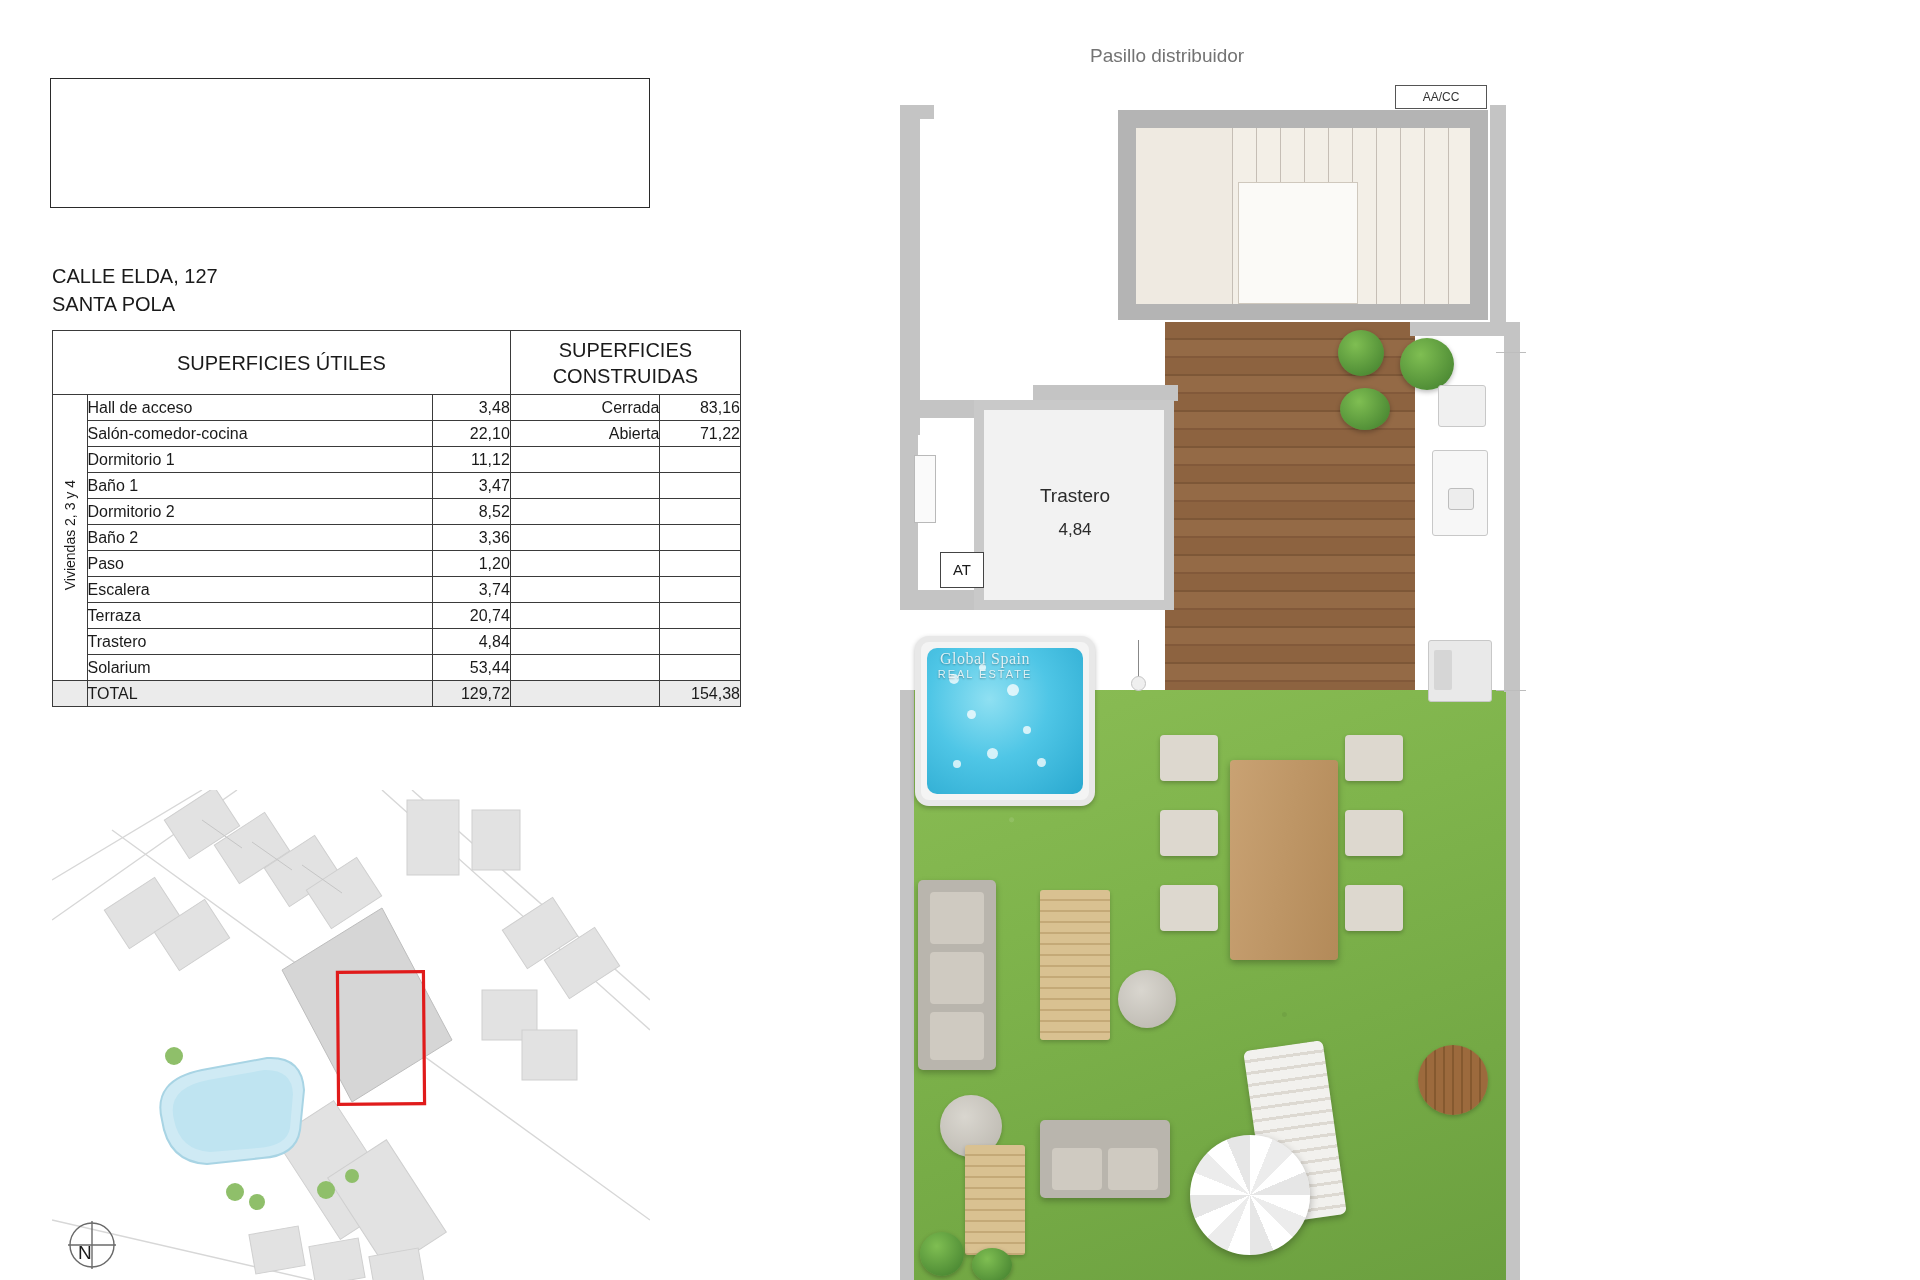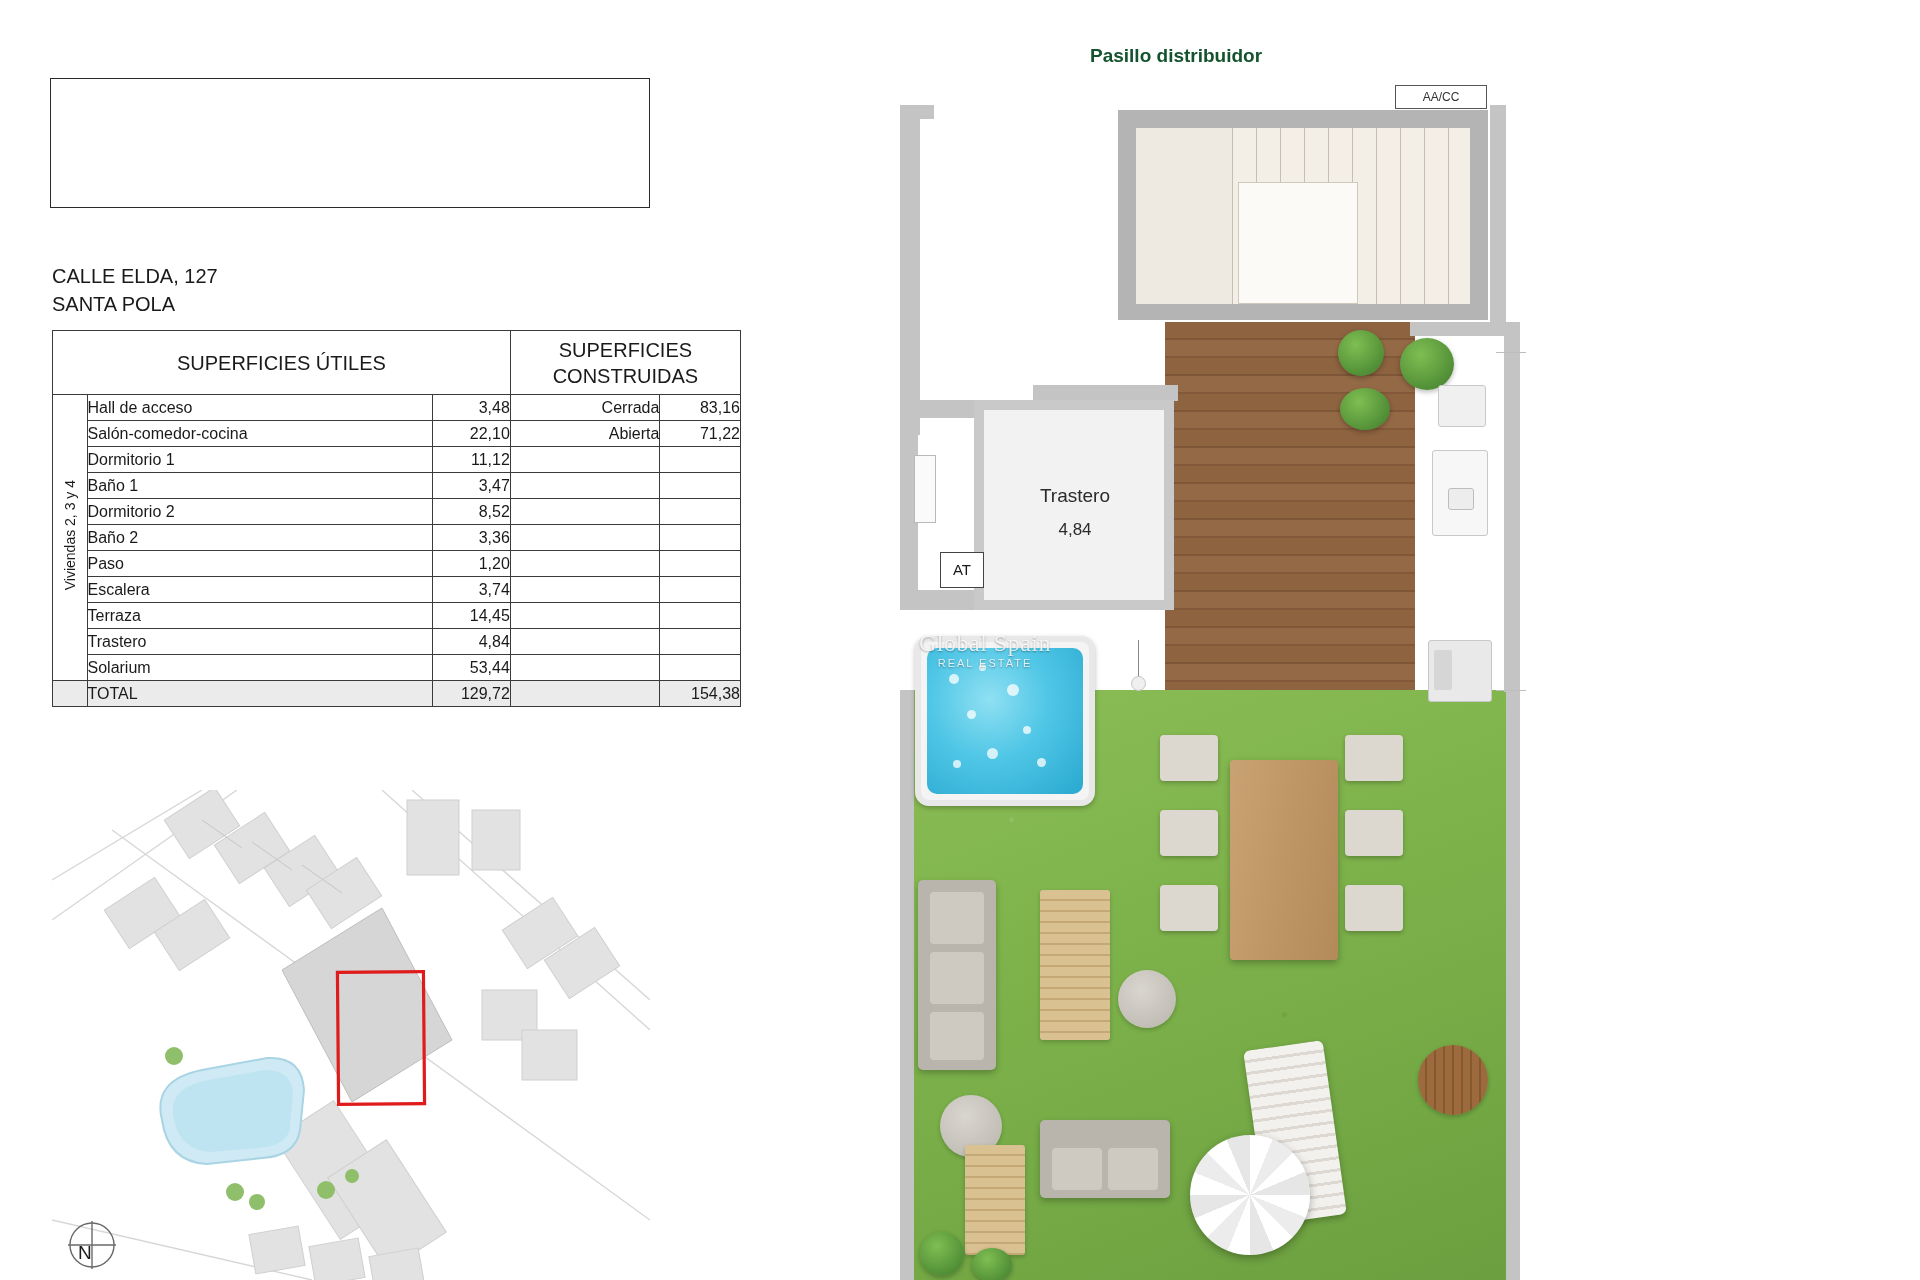--- a/index.html
+++ b/index.html
@@ -106,22 +106,21 @@
 
   #north-label {
     position: absolute;
     left: 78px; top: 1242px;
     font-size: 19px;
   }
   #corridor-label {
     position: absolute;
     left: 1090px; top: 45px;
     font-size: 19px;
-    color: #14532d;
-    font-weight: bold;
+    color: #737373;
   }
   #aacc-box {
     position: absolute;
     left: 1395px; top: 85px;
     width: 90px; height: 22px;
     border: 1px solid #555;
     background: #fff;
     font-size: 12px;
     color: #333;
     text-align: center;
@@ -209,21 +208,21 @@
   .wall { background: #c4c4c4; position: absolute; }
 
   
   #watermark {
     left: 905px; top: 630px; width: 160px;
     position: absolute;
     text-align: center;
     color: rgba(255,255,255,0.82);
     text-shadow: 0 1px 2px rgba(0,0,0,0.35);
   }
-  #wm-main { font-family: "Liberation Serif", serif; font-size: 24px; letter-spacing: .5px; }
+  #wm-main { font-family: "Liberation Serif", serif; font-size: 16px; letter-spacing: .5px; margin-top: 20px; }
   #wm-sub  { font-family: "Liberation Sans", sans-serif; font-size: 11px; letter-spacing: 2px; }
 
   
   #jacuzzi {
     left: 915px; top: 636px; width: 180px; height: 170px;
     border-radius: 14px;
     background: #f4f4f4;
     border: 6px solid #e8e8e8;
     box-shadow: 0 2px 5px rgba(0,0,0,0.25);
     position: absolute;
@@ -387,21 +386,21 @@
         <td class="val2"></td>
       </tr>
       <tr>
         <td class="lbl">Escalera</td>
         <td class="val">3,74</td>
         <td class="lbl2"></td>
         <td class="val2"></td>
       </tr>
       <tr>
         <td class="lbl">Terraza</td>
-        <td class="val">14,45</td>
+        <td class="val">20,74</td>
         <td class="lbl2"></td>
         <td class="val2"></td>
       </tr>
       <tr>
         <td class="lbl">Trastero</td>
         <td class="val">4,84</td>
         <td class="lbl2"></td>
         <td class="val2"></td>
       </tr>
       <tr>

